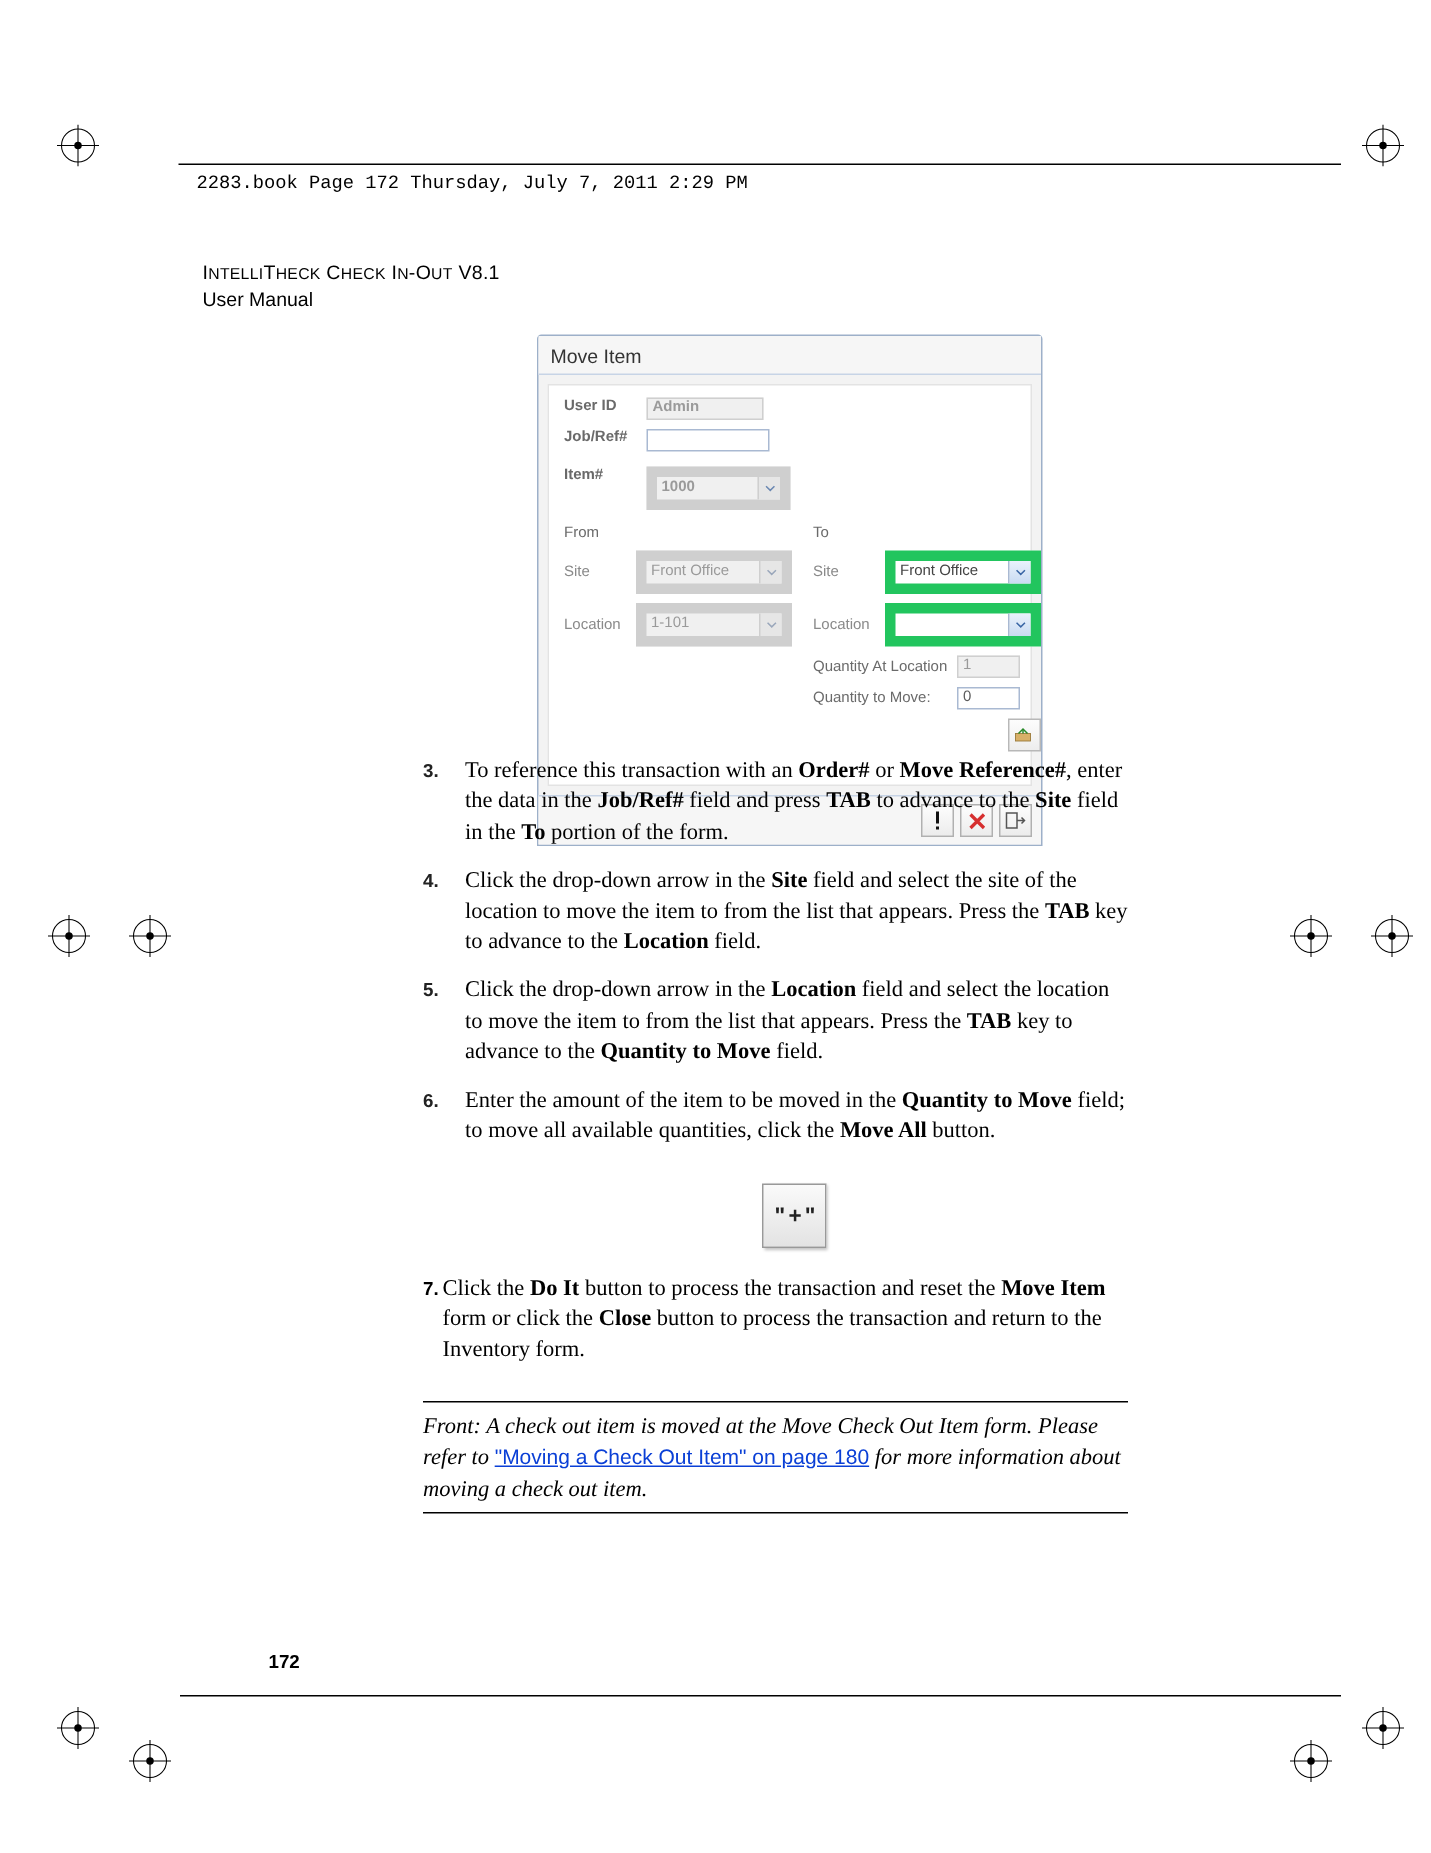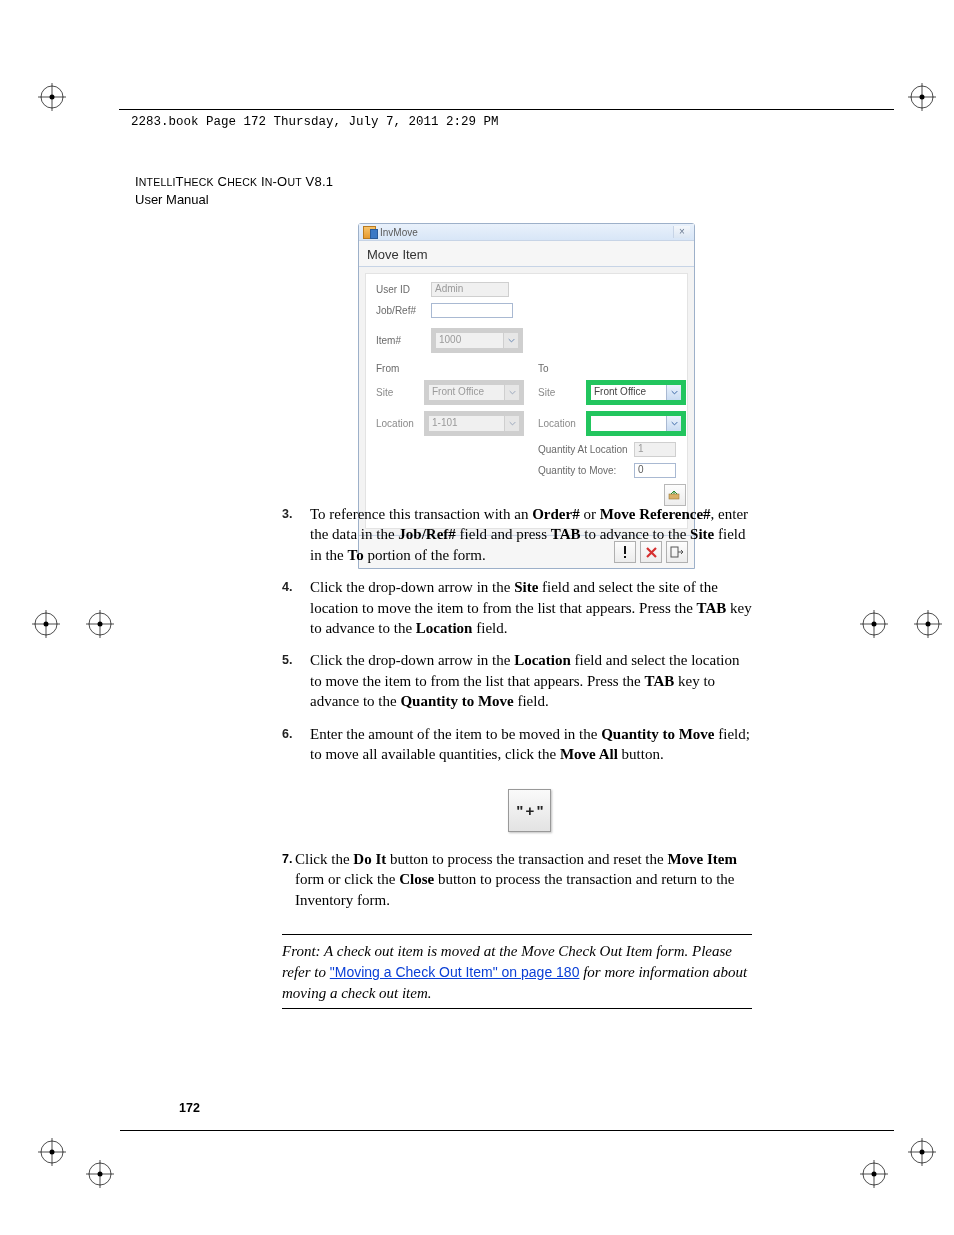--- a/index.html
+++ b/index.html
@@ -95,43 +95,43 @@
     font-family: Tahoma, Arial, sans-serif;
   }
   .formarea {
     background: #ffffff;
     margin: 6px;
     border: 1px solid #e3e3e3;
     padding: 8px 10px 16px 10px;
   }
   .row {
     display: flex;
-    align-items: center;
     margin-bottom: 6px;
+    font-weight: bold;
   }
   .lbl { width: 55px; color: #6a6a6a; font-size: 10px; }
   .inp {
     height: 15px;
     border: 1px solid #a9b9d2;
     background: #fff;
     font-size: 10px;
     padding: 0 3px;
     color: #5b5b5b;
     box-sizing: border-box;
   }
   .inp.dis {
     background: #f0f0f0;
     color: #9a9a9a;
     border-color: #cfcfcf;
   }
   .combo {
     position: relative;
     display: inline-flex;
     height: 15px;
-    border: 5px solid #22c55e;
+    border: 7px solid #22c55e;
     background: #fff;
   }
   .combo.dis { background: #f0f0f0; border-color: #cfcfcf; color: #9a9a9a; }
   .combo .val { flex: 1; padding: 0 3px; line-height: 14px; font-size: 10px; }
   .combo .arrow {
     width: 14px;
     border-left: 1px solid #a9b9d2;
     background: linear-gradient(#eaf2fc,#c9dbf2);
     display: flex; align-items: center; justify-content: center;
   }
@@ -344,25 +344,20 @@
 
 <div class="header-line"></div>
 <div class="header-text">2283.book  Page 172  Thursday, July 7, 2011  2:29 PM</div>
 
 <div class="doc-title">
   <span class="sc"><span>I</span><span style="font-size:10.5px">NTELLI</span><span>T</span><span style="font-size:10.5px">HECK</span><span> C</span><span style="font-size:10.5px">HECK</span><span> I</span><span style="font-size:10.5px">N</span><span>-O</span><span style="font-size:10.5px">UT</span><span> V8.1</span></span><br>
   <span>User Manual</span>
 </div>
 
 <div class="app">
-  <div class="titlebar">
-    <span class="ticon"></span>
-    <span>InvMove</span>
-    <span class="tclose">×</span>
-  </div>
   <div class="bigtitle">Move Item</div>
   <div class="formarea">
     <div class="row">
       <div class="lbl">User ID</div>
       <div class="inp dis" style="width:78px">Admin</div>
     </div>
     <div class="row">
       <div class="lbl">Job/Ref#</div>
       <div class="inp" style="width:82px"></div>
     </div>

